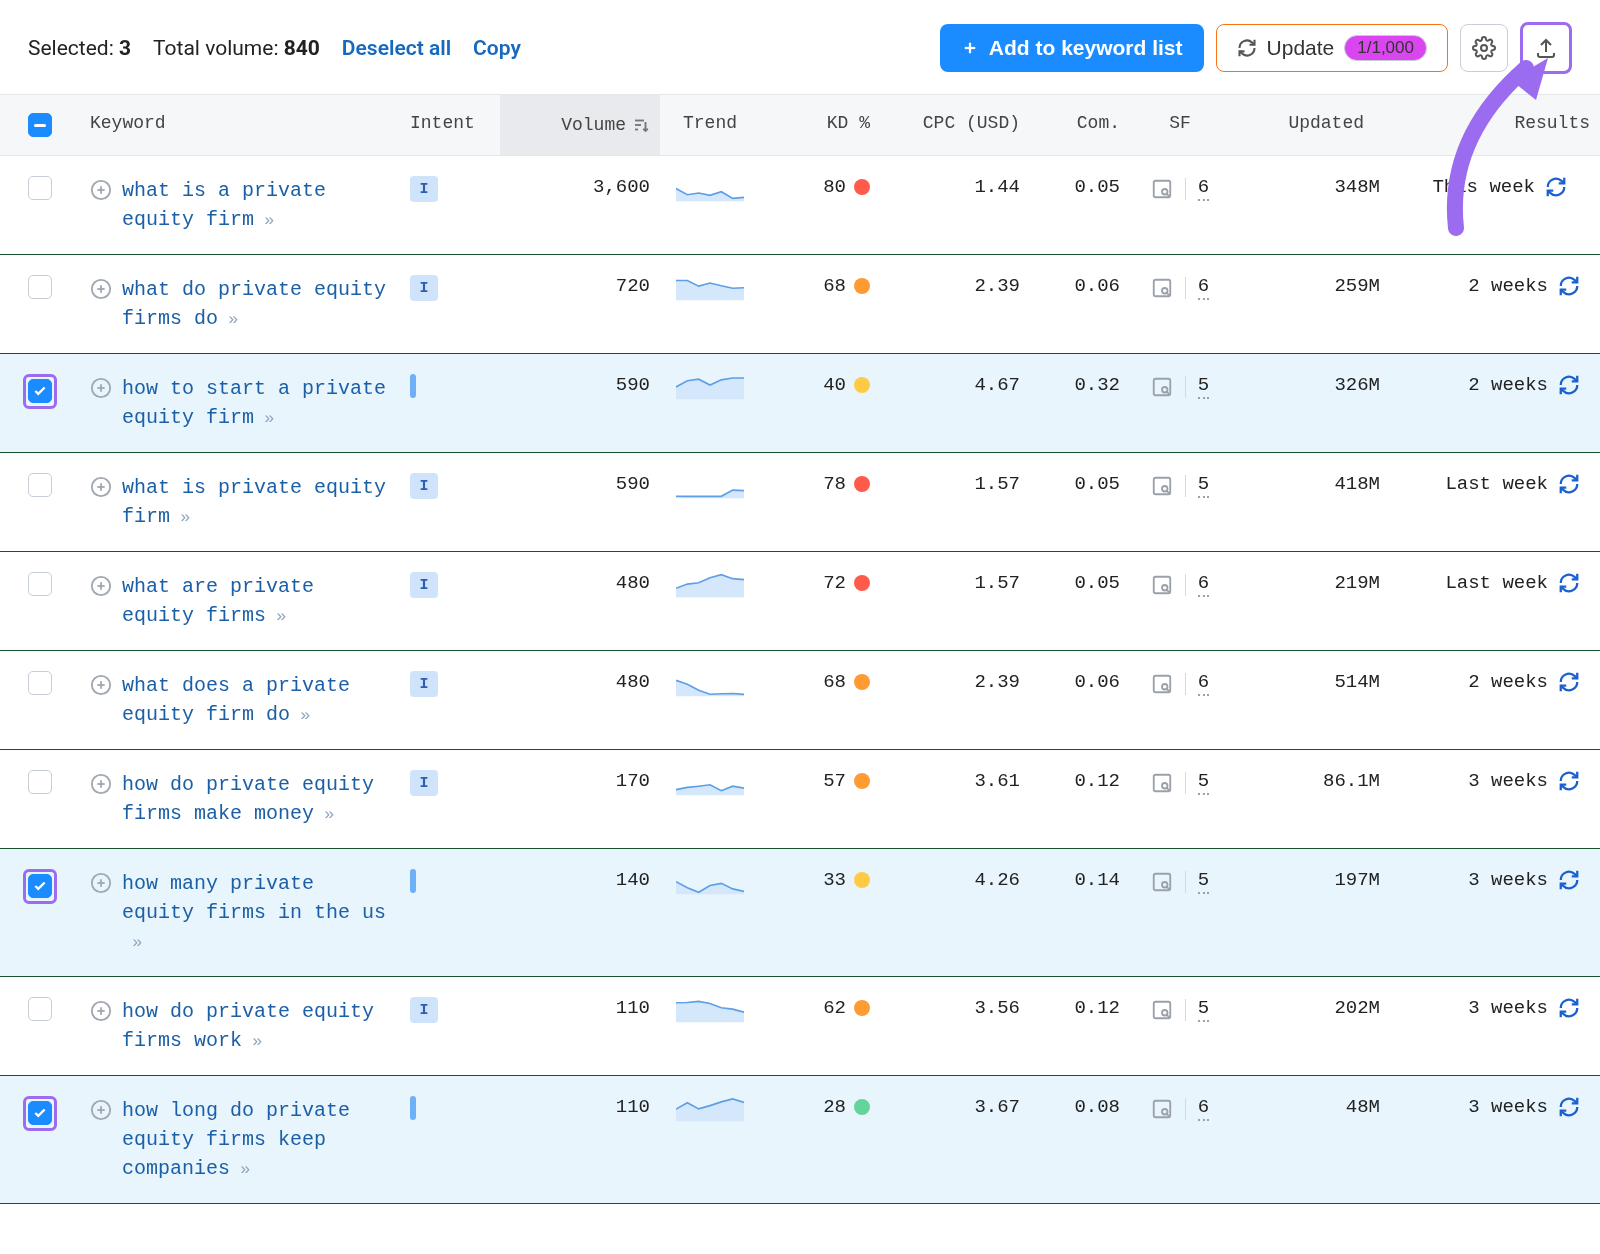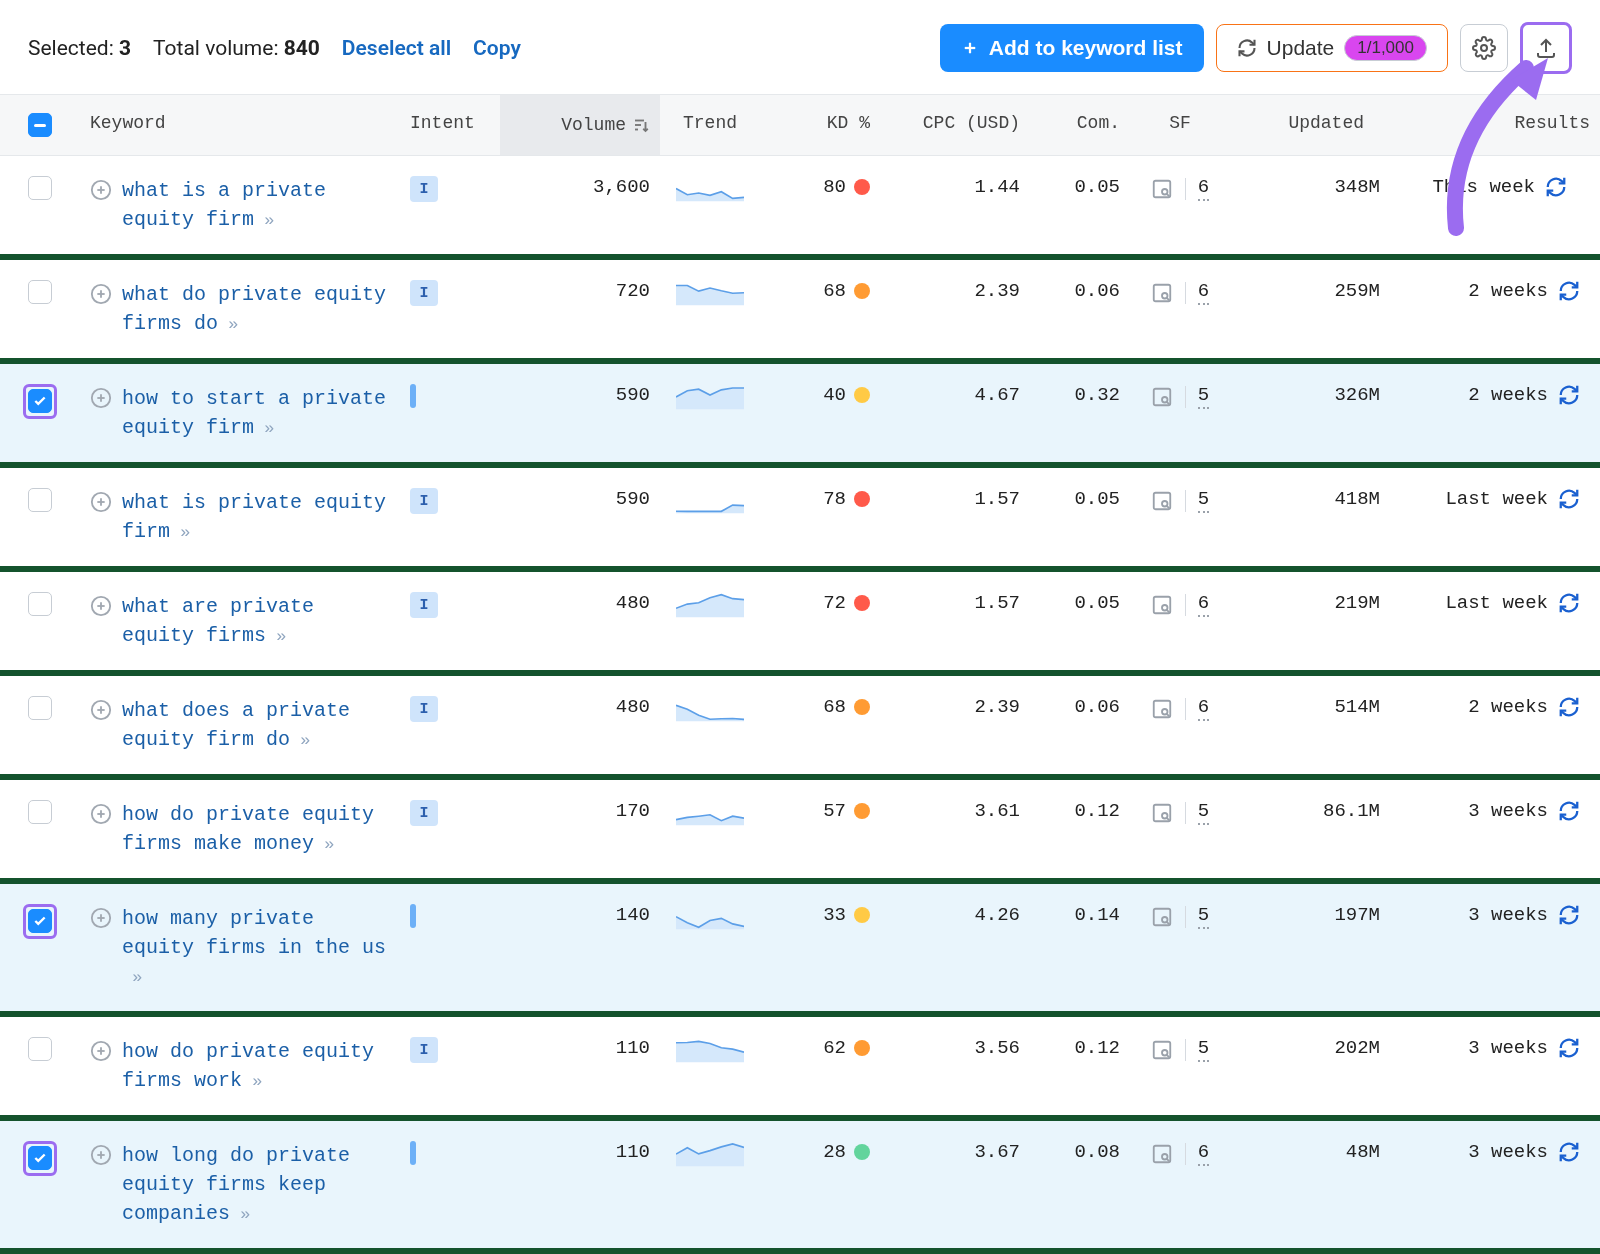--- a/index.html
+++ b/index.html
@@ -82,21 +82,21 @@
     font-family: Liberation Mono, monospace;
   }
   .hdr {
     background: #f6f7f8;
     font-size: 18px;
     color: #444;
     border-bottom: 1px solid #e5e8eb;
   }
   .hdr .cell { padding: 18px 10px; display: flex; align-items: center; }
   .hdr .sorted { background: #e8eaed; height: 100%; }
-  .row { border-bottom: 6px solid #14532d; }
+  .row { border-bottom: 1px solid #14532d; }
   .row .cell { padding: 20px 10px; font-size: 19px; color: #222; }
   .row.selected { background: #e9f5fc; }
   .cell { display: flex; align-items: center; }
   .cell.right { justify-content: flex-end; }
   .cell.left  { justify-content: flex-start; }
   .cell.center{ justify-content: center; }
   
   .checkbox {
     width: 24px; height: 24px;
     border: 1.5px solid #c7cdd4;

